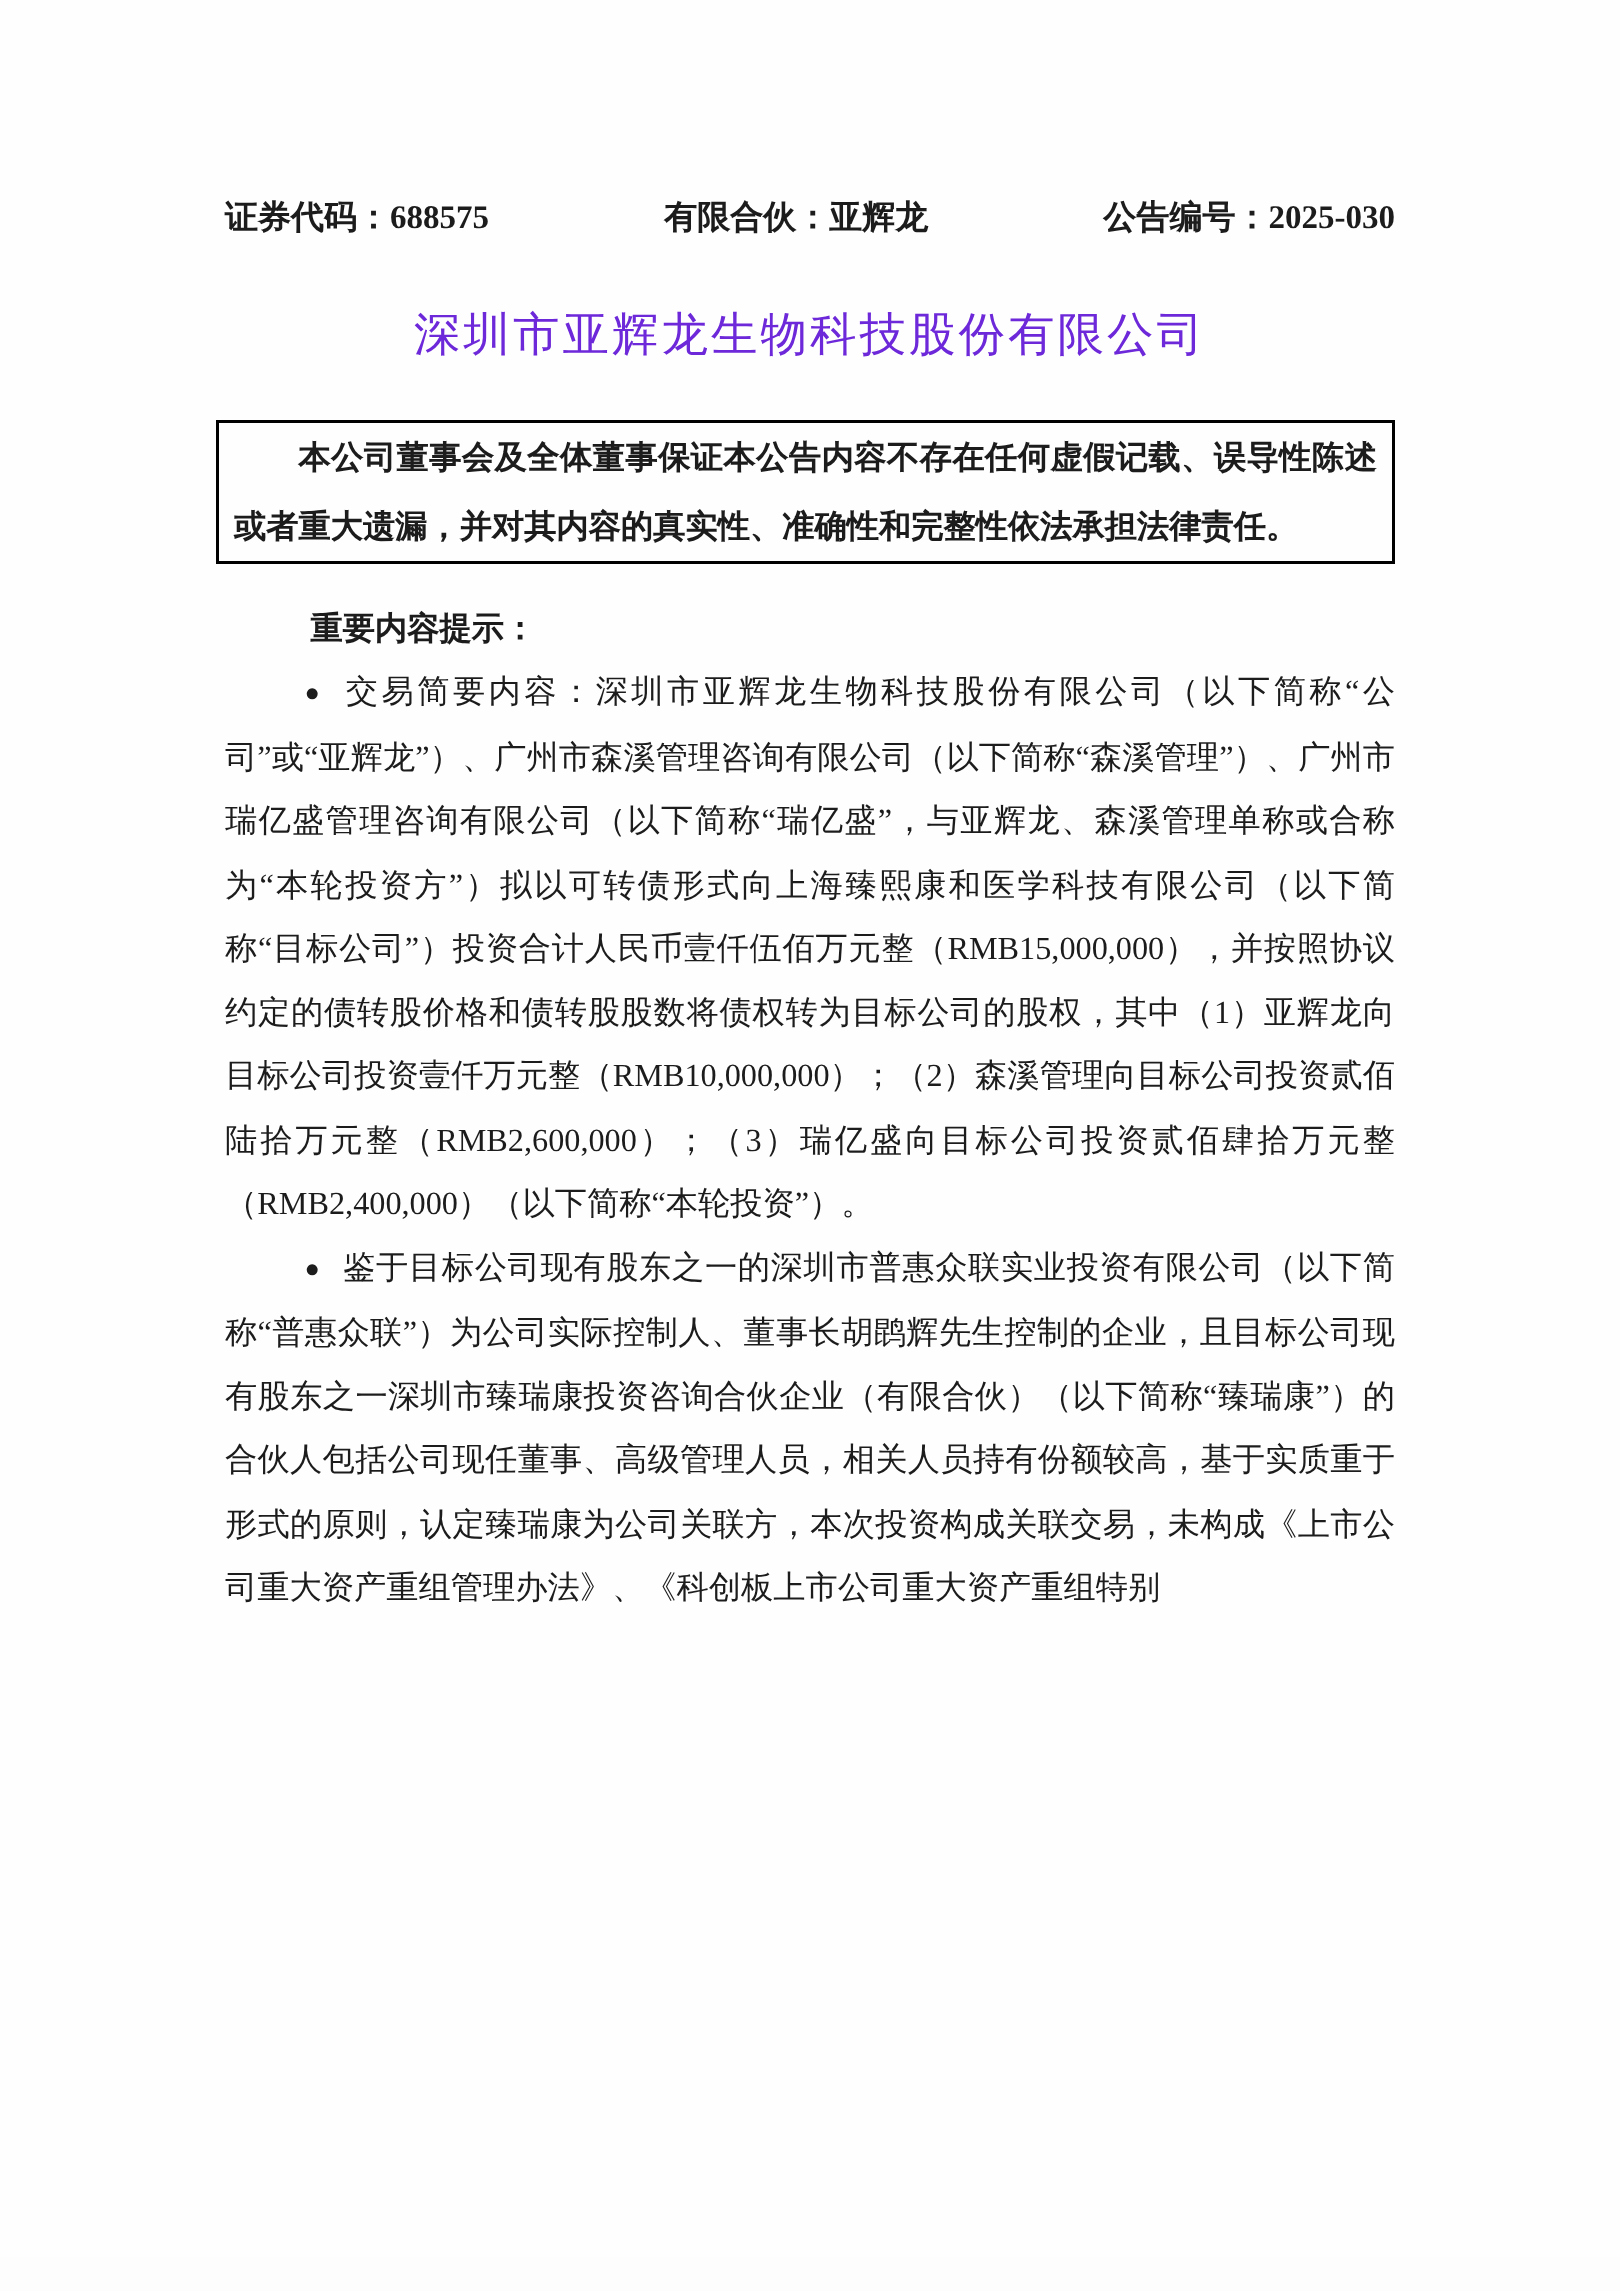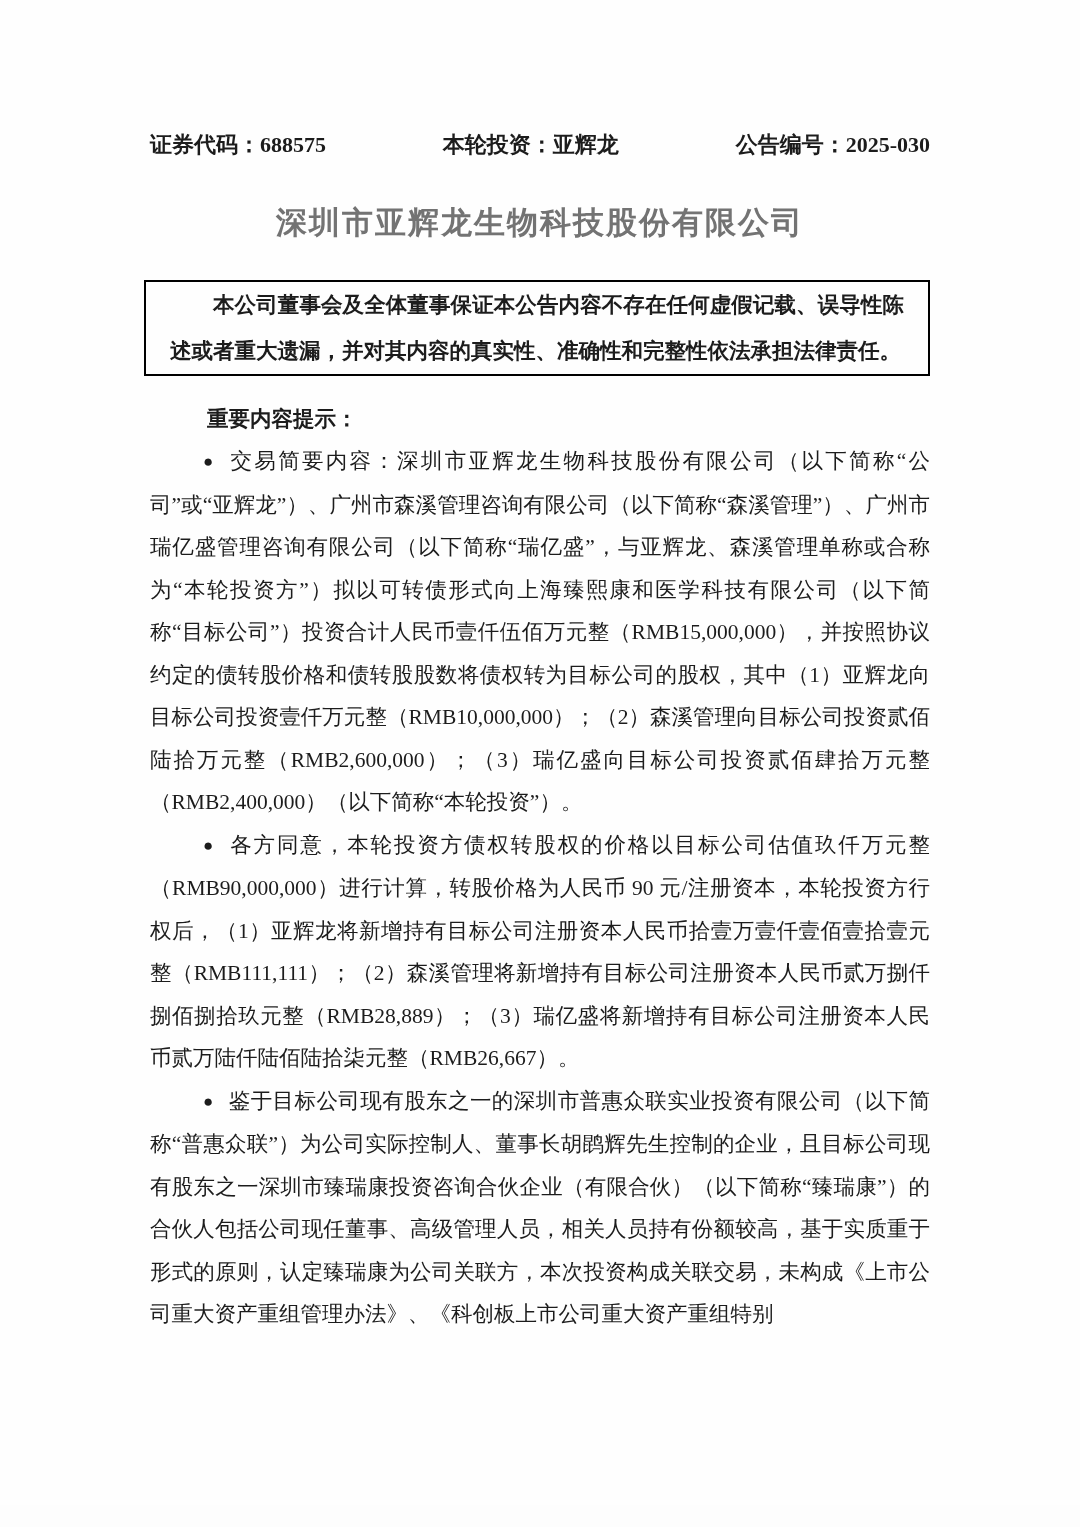--- a/index.html
+++ b/index.html
@@ -24,31 +24,31 @@
     align-items: baseline;
     font-size: 22px;
     font-weight: bold;
     line-height: 30px;
     white-space: nowrap;
   }
   .title-block {
     margin-top: 30px;
     text-align: center;
     font-size: 31px;
-    font-weight: bold;
+    font-weight: normal;
     letter-spacing: 2px;
     line-height: 65px;
-    color: #737373;
+    color: #6d28d9;
   }
   .disclaimer-box {
     margin-top: 25px;
     margin-left: -6px;
     width: 786px;
     border: 2px solid #000;
-    padding: 0 24px;
+    padding: 0 10px;
   }
   .disclaimer-box p {
     font-size: 21.5px;
     font-weight: bold;
     line-height: 46px;
     text-align: justify;
     text-indent: 43px;
   }
   .content { margin-top: 3px; }
   .hl-heading {
@@ -73,35 +73,34 @@
     text-indent: 0;
   }
 </style>
 </head>
 <body>
 
 <div class="page">
 
   <div class="header-row">
     <span>证券代码：688575</span>
-    <span>本轮投资：亚辉龙</span>
+    <span>有限合伙：亚辉龙</span>
     <span>公告编号：2025-030</span>
   </div>
 
   <div class="title-block">
     <div>深圳市亚辉龙生物科技股份有限公司</div>
   </div>
 
   <div class="disclaimer-box">
     <p>本公司董事会及全体董事保证本公告内容不存在任何虚假记载、误导性陈述或者重大遗漏，并对其内容的真实性、准确性和完整性依法承担法律责任。</p>
   </div>
 
   <div class="content">
     <p class="hl-heading">重要内容提示：</p>
 
     <p class="bullet-para"><span class="bullet">●</span><span>交易简要内容：深圳市亚辉龙生物科技股份有限公司（以下简称“公司”或“亚辉龙”）、广州市森溪管理咨询有限公司（以下简称“森溪管理”）、广州市瑞亿盛管理咨询有限公司（以下简称“瑞亿盛”，与亚辉龙、森溪管理单称或合称为“本轮投资方”）拟以可转债形式向上海臻熙康和医学科技有限公司（以下简称“目标公司”）投资合计人民币壹仟伍佰万元整（RMB15,000,000），并按照协议约定的债转股价格和债转股股数将债权转为目标公司的股权，其中（1）亚辉龙向目标公司投资壹仟万元整（RMB10,000,000）；（2）森溪管理向目标公司投资贰佰陆拾万元整（RMB2,600,000）；（3）瑞亿盛向目标公司投资贰佰肆拾万元整（RMB2,400,000）（以下简称“本轮投资”）。</span></p>
 
-    <p class="bullet-para"><span class="bullet">●</span><span>各方同意，本轮投资方债权转股权的价格以目标公司估值玖仟万元整（RMB90,000,000）进行计算，转股价格为人民币 90 元/注册资本，本轮投资方行权后，（1）亚辉龙将新增持有目标公司注册资本人民币拾壹万壹仟壹佰壹拾壹元整（RMB111,111）；（2）森溪管理将新增持有目标公司注册资本人民币贰万捌仟捌佰捌拾玖元整（RMB28,889）；（3）瑞亿盛将新增持有目标公司注册资本人民币贰万陆仟陆佰陆拾柒元整（RMB26,667）。</span></p>
 
     <p class="bullet-para"><span class="bullet">●</span><span>鉴于目标公司现有股东之一的深圳市普惠众联实业投资有限公司（以下简称“普惠众联”）为公司实际控制人、董事长胡鹍辉先生控制的企业，且目标公司现有股东之一深圳市臻瑞康投资咨询合伙企业（有限合伙）（以下简称“臻瑞康”）的合伙人包括公司现任董事、高级管理人员，相关人员持有份额较高，基于实质重于形式的原则，认定臻瑞康为公司关联方，本次投资构成关联交易，未构成《上市公司重大资产重组管理办法》、《科创板上市公司重大资产重组特别</span></p>
   </div>
 
 </div>
 
 </body></html>

